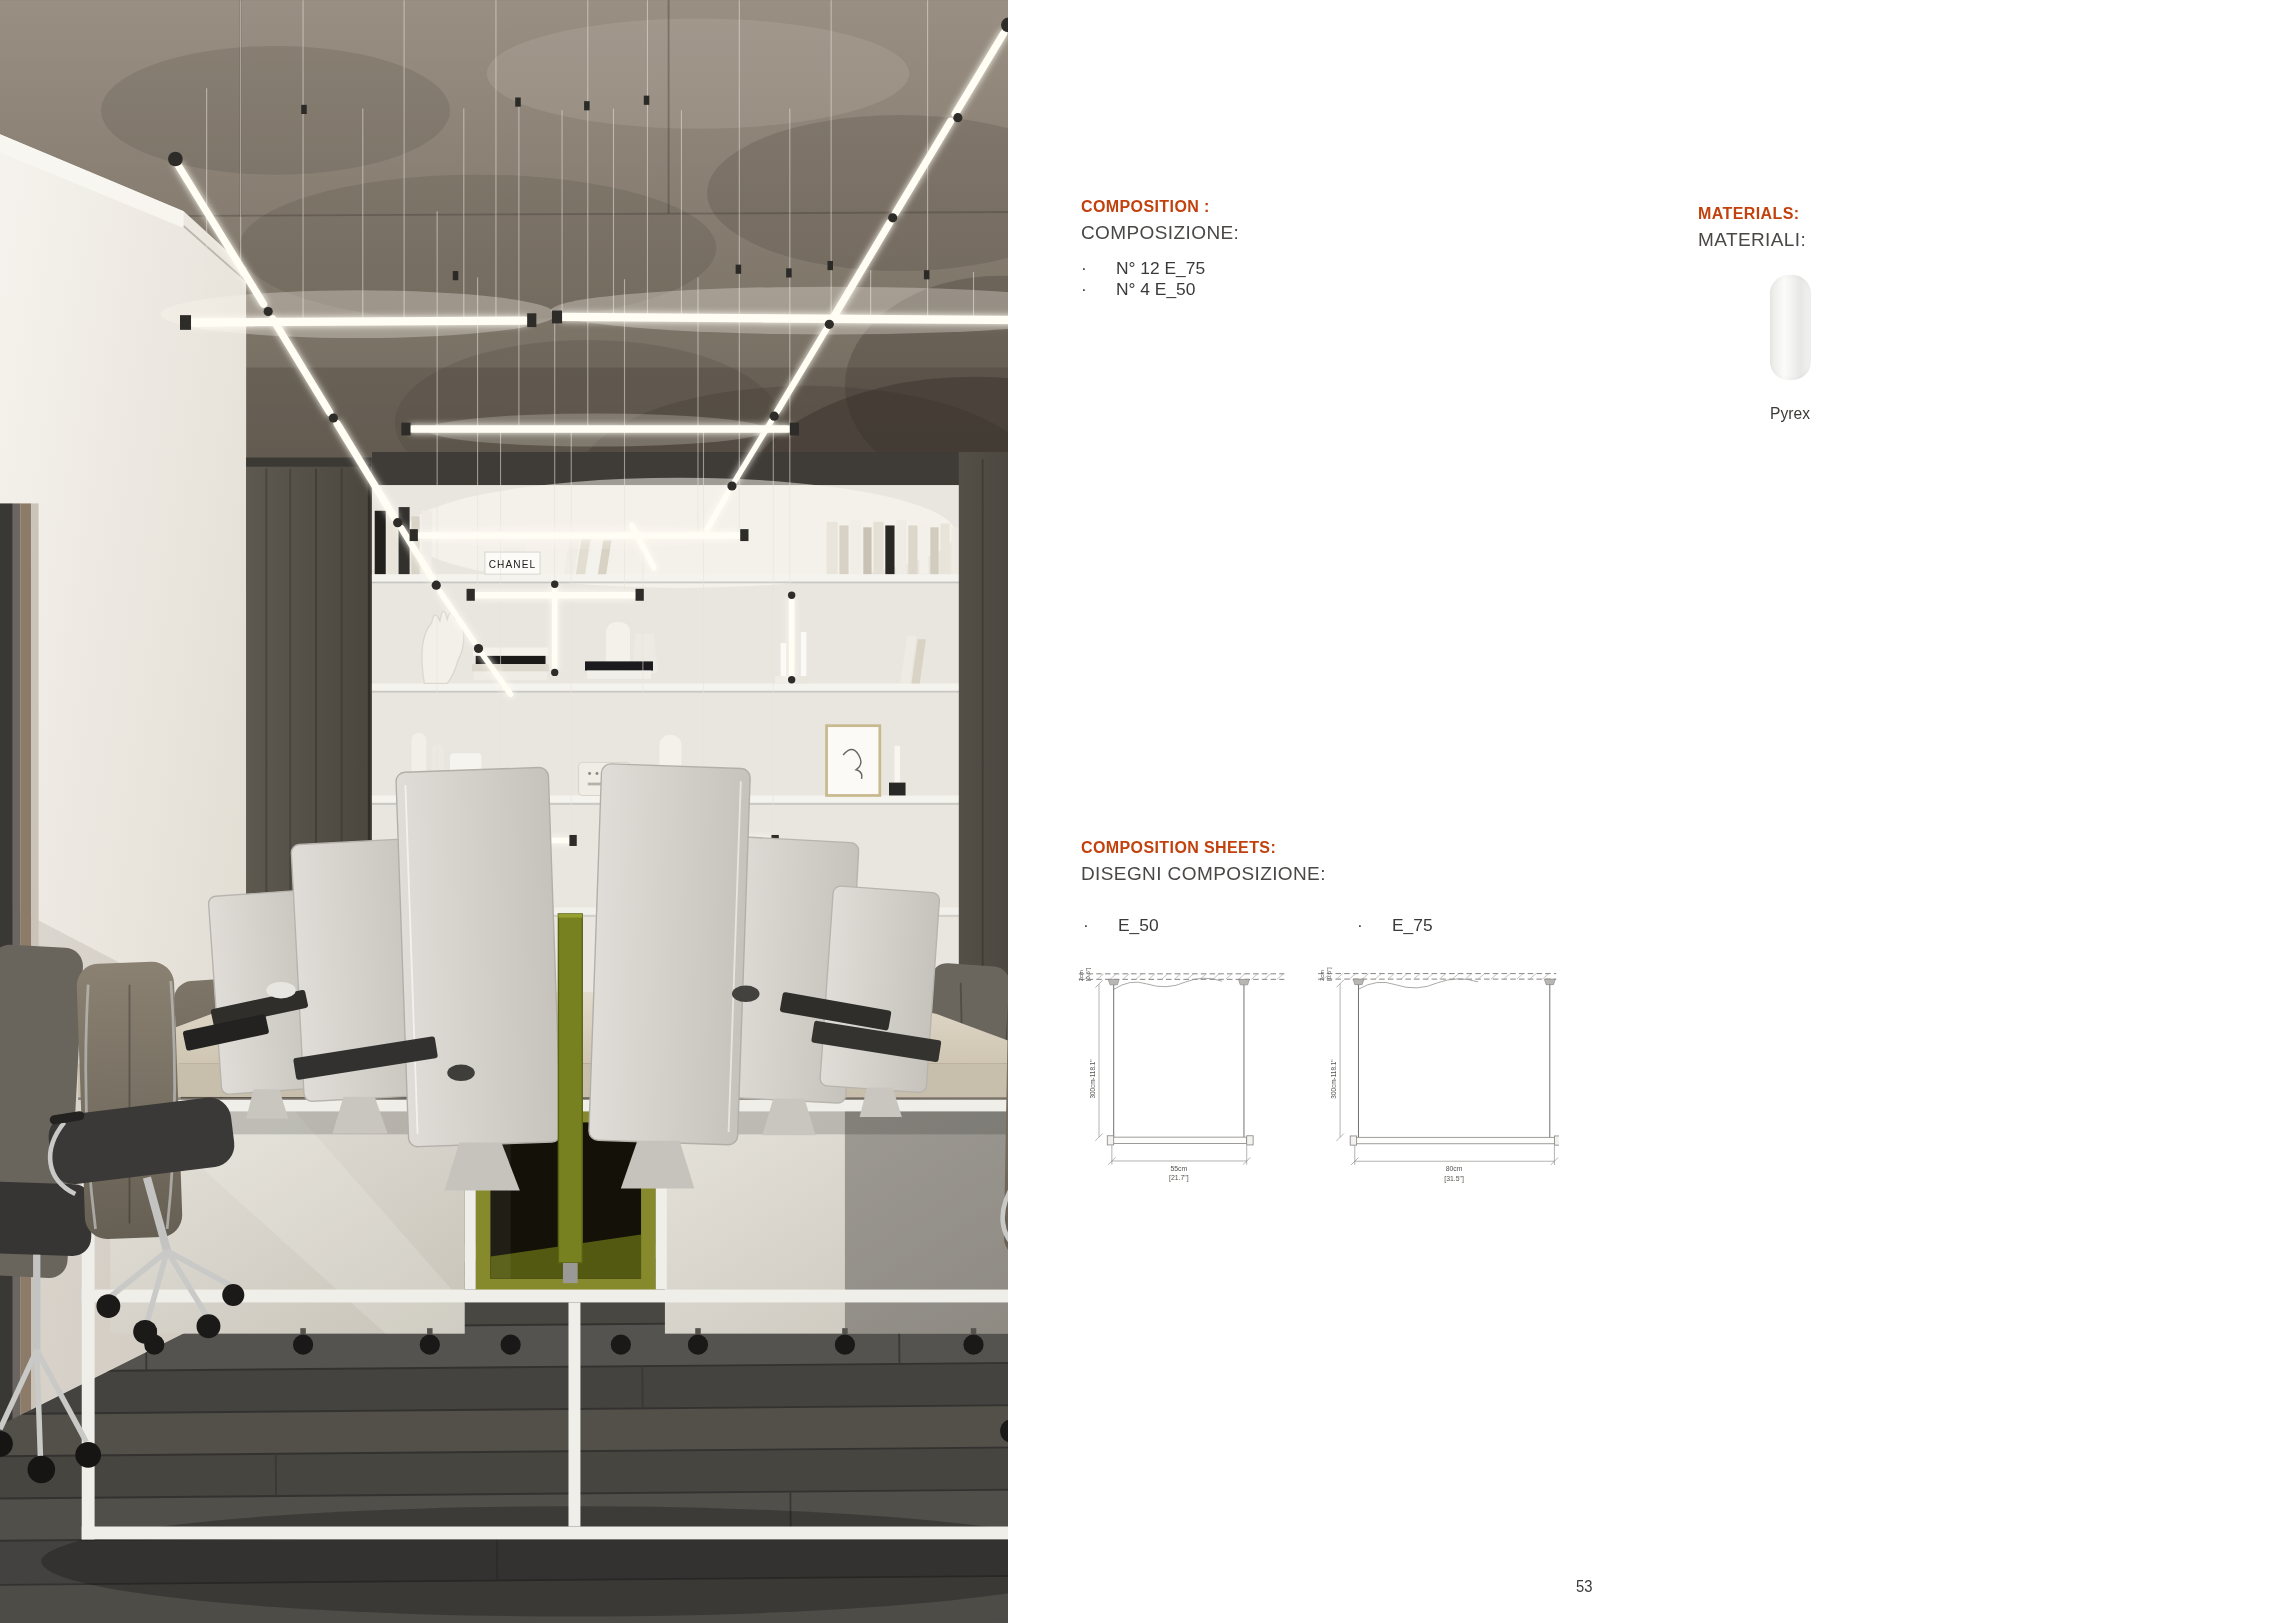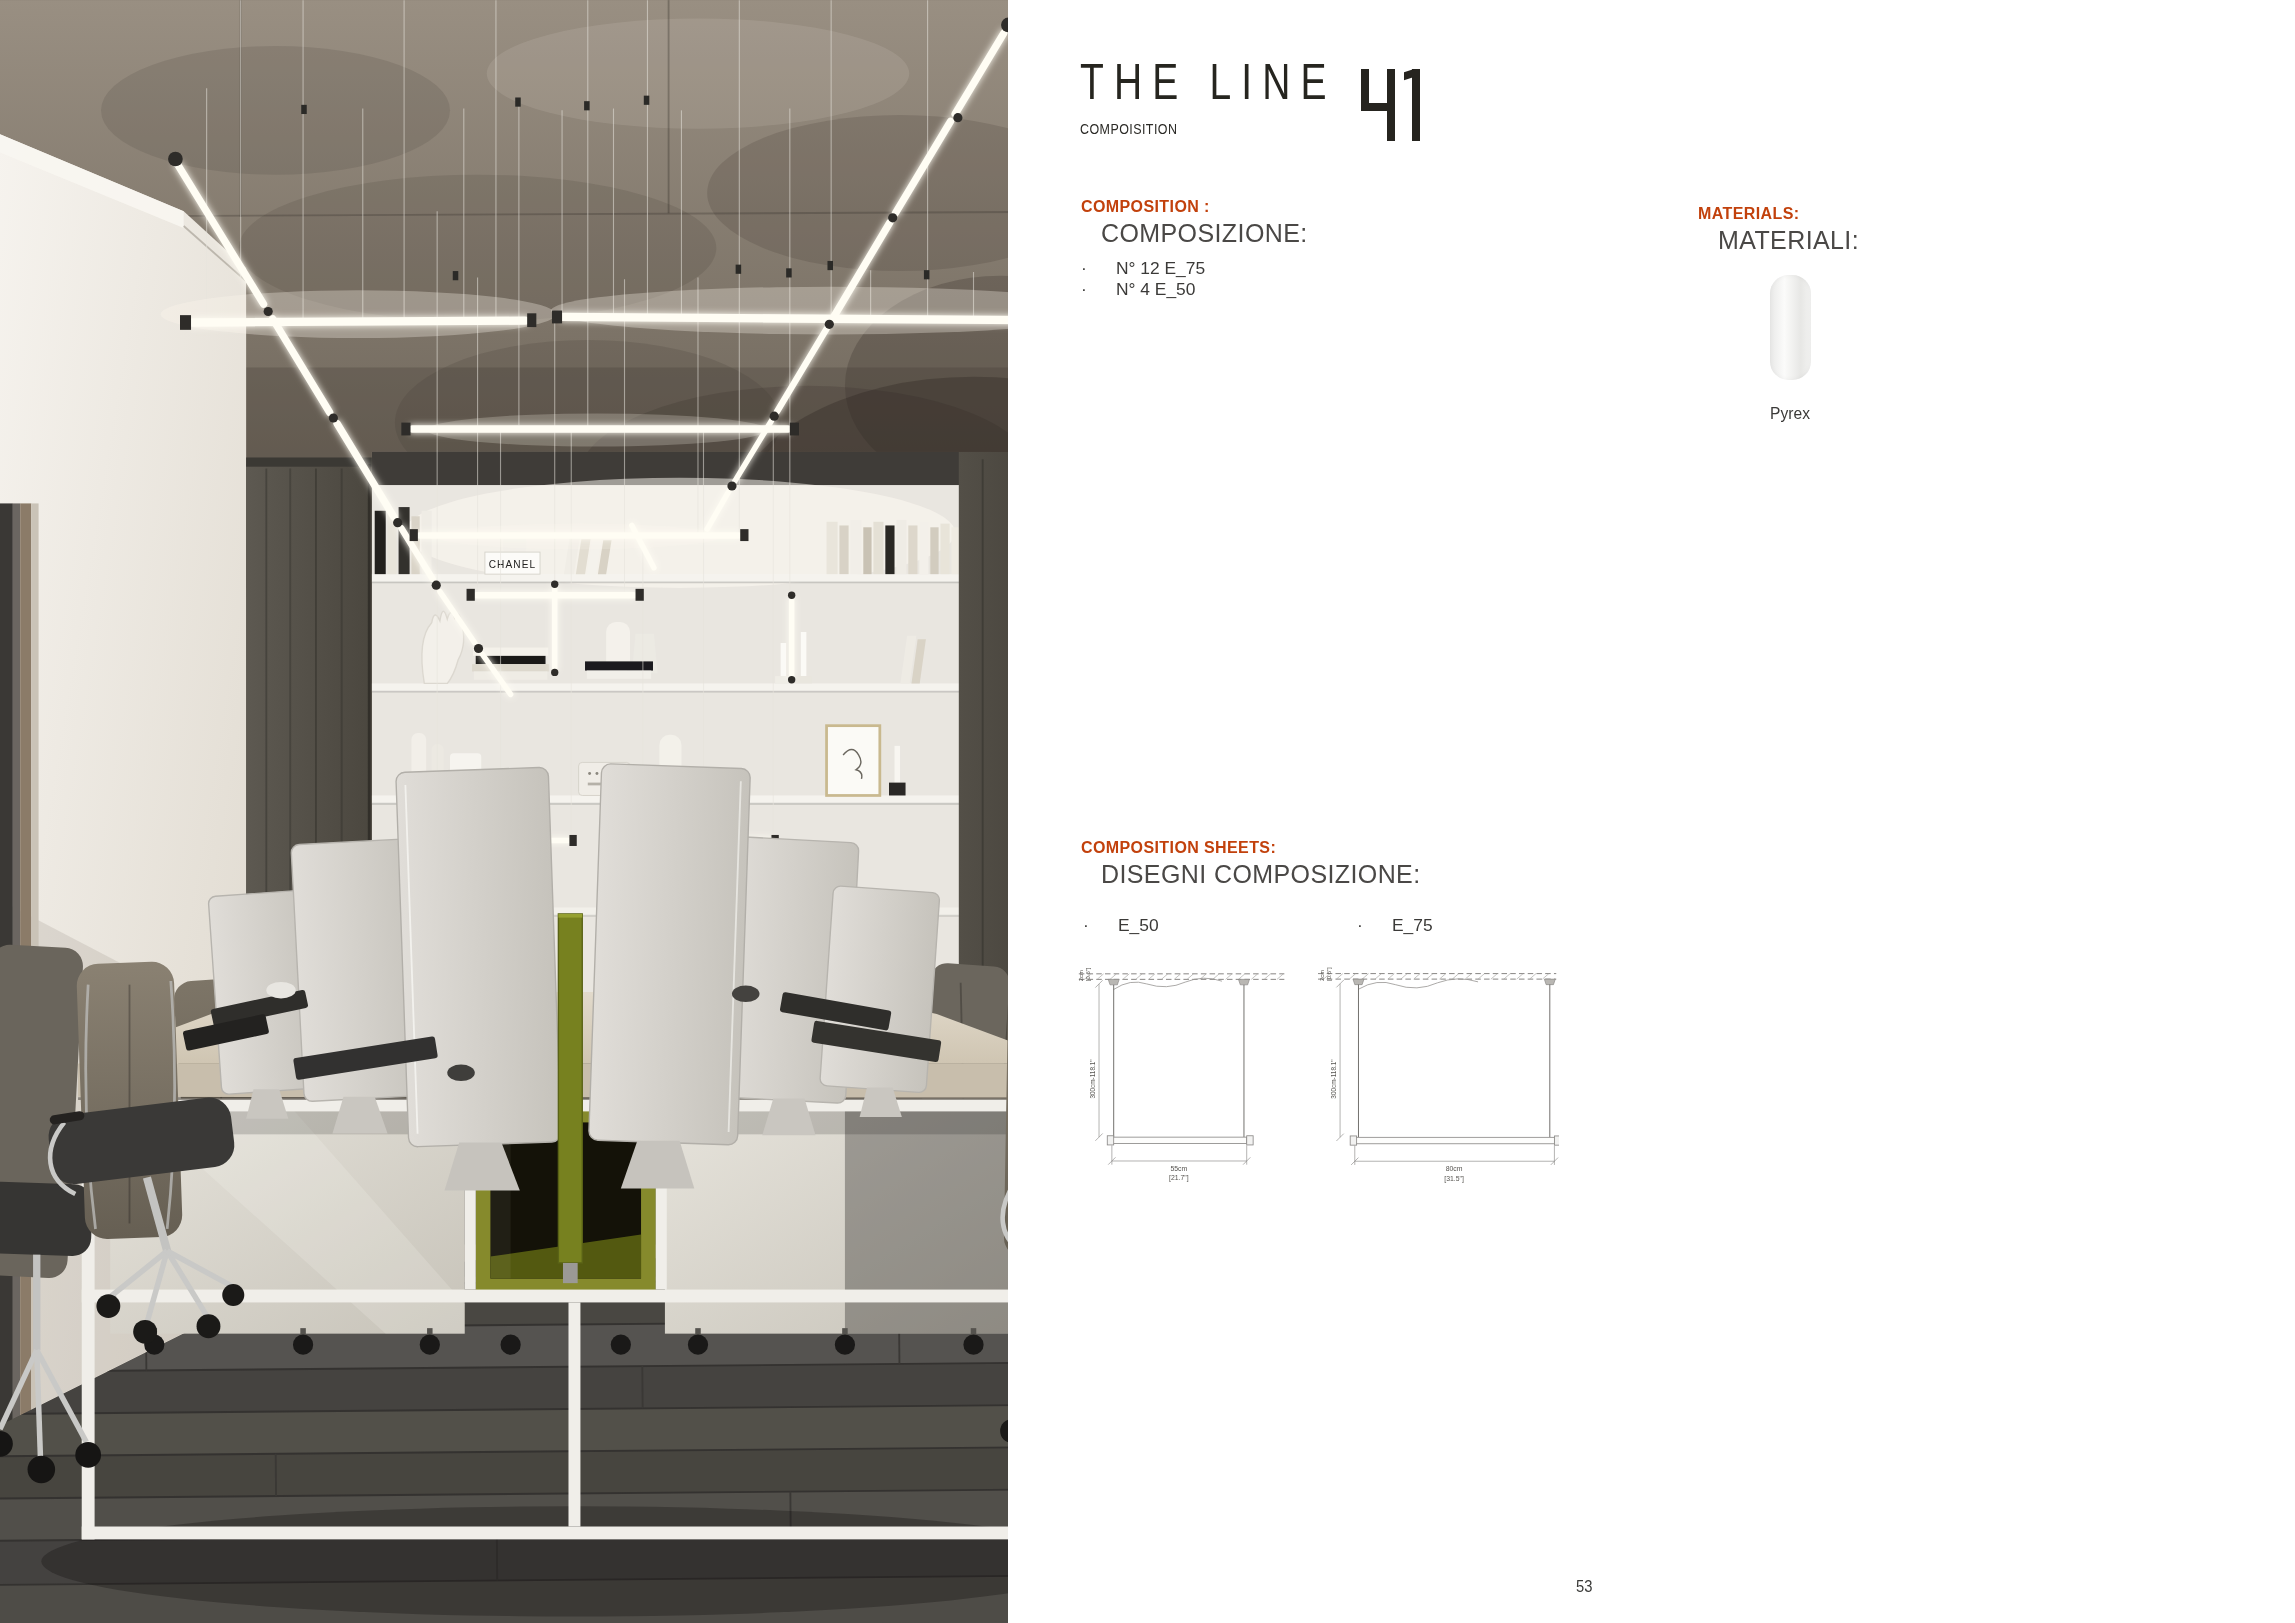--- a/index.html
+++ b/index.html
@@ -27,21 +27,21 @@
   .g4 .b3{left:26px;top:0;width:8.3px;height:72px;}
   .g1{position:relative;width:22px;height:72px;margin-left:4.6px;}
   .g1 i{position:absolute;background:#26241f;}
   .g1 .b1{left:9.2px;top:0;width:8.3px;height:72px;}
   .g1 .b2{left:0.9px;top:0;width:10px;height:8.3px;transform:skewY(-18deg);transform-origin:right top;}
   .sr{position:absolute;width:0.9px;height:0.9px;overflow:hidden;opacity:0;}
   .brand-sub{margin-top:-20px;font-size:14.7px;letter-spacing:0.5px;color:#2b2a26;
     transform:scaleX(.85);transform-origin:left top;}
   .block{position:absolute;}
   .h-en{font-size:16px;font-weight:700;color:#c2410c;letter-spacing:0.4px;line-height:24px;}
-  .h-it{font-size:25px;font-weight:400;color:#4a4846;letter-spacing:0.4px;line-height:24px;margin-top:1.8px;margin-left:20px;}
+  .h-it{font-size:19px;font-weight:400;color:#4a4846;letter-spacing:0.4px;line-height:24px;margin-top:1.8px;}
   .blist{margin-top:13px;}
   .bitem{display:flex;font-size:17.4px;color:#3b3a38;line-height:21px;}
   .bullet{width:35px;color:#3b3a38;}
   .swatches{position:absolute;left:664px;top:275px;display:flex;}
   .swatch{width:182px;text-align:center;}
   .swatch.pyx{width:108px;margin-left:64px;}
   .dot{display:inline-block;width:106px;height:106px;border-radius:50%;
     background:radial-gradient(circle at 42% 38%, #242424 0%, #121212 70%, #0d0d0d 100%);}
   .cyl{display:inline-block;width:41px;height:105px;border-radius:18.4px;
     background:linear-gradient(90deg,#e9e9e8 0%,#fbfbfa 35%,#e7e7e5 75%,#f3f3f2 100%);
@@ -599,38 +599,20 @@
         <circle cx="1102" cy="1558" r="13" fill="#1b1a18"></circle>
           <circle cx="1147" cy="1596" r="14" fill="#1b1a18"></circle>
         <circle cx="1217" cy="1590" r="14" fill="#1b1a18"></circle>
           <circle cx="1249" cy="1540" r="12" fill="#1b1a18"></circle>
       </g>
     </svg>
   </div>
 
   <div class="content">
 
-    <div class="brand">
-      <div class="brand-row">
-        <div class="brand-title">THE LINE</div>
-        <div class="brand-num">
-          <span class="g4">
-              <i class="b1"></i>
-              <i class="b2"></i>
-              <i class="b3"></i>
-            </span>
-          <span class="g1">
-              <i class="b1"></i>
-              <i class="b2"></i>
-            </span>
-          <span class="sr">41</span>
-        </div>
-      </div>
-      <div class="brand-sub">COMPOISITION</div>
-    </div>
 
     <div class="block" style="left:73px;top:195px;">
       <div class="h-en">COMPOSITION :</div>
       <div class="h-it">COMPOSIZIONE:</div>
       <div class="blist">
         <div class="bitem">
           <span class="bullet">·</span>
           <span>N° 12 E_75</span>
         </div>
         <div class="bitem">

